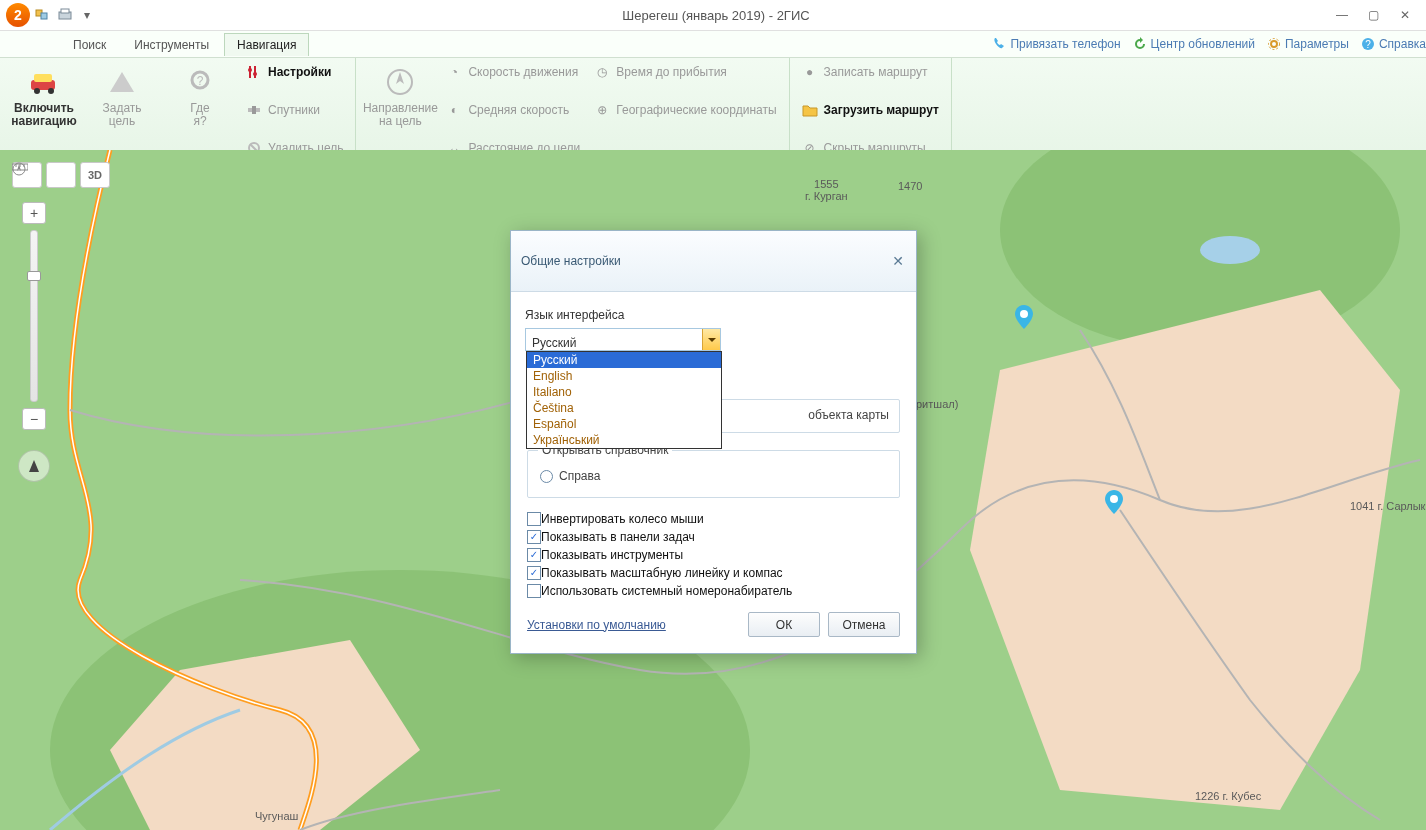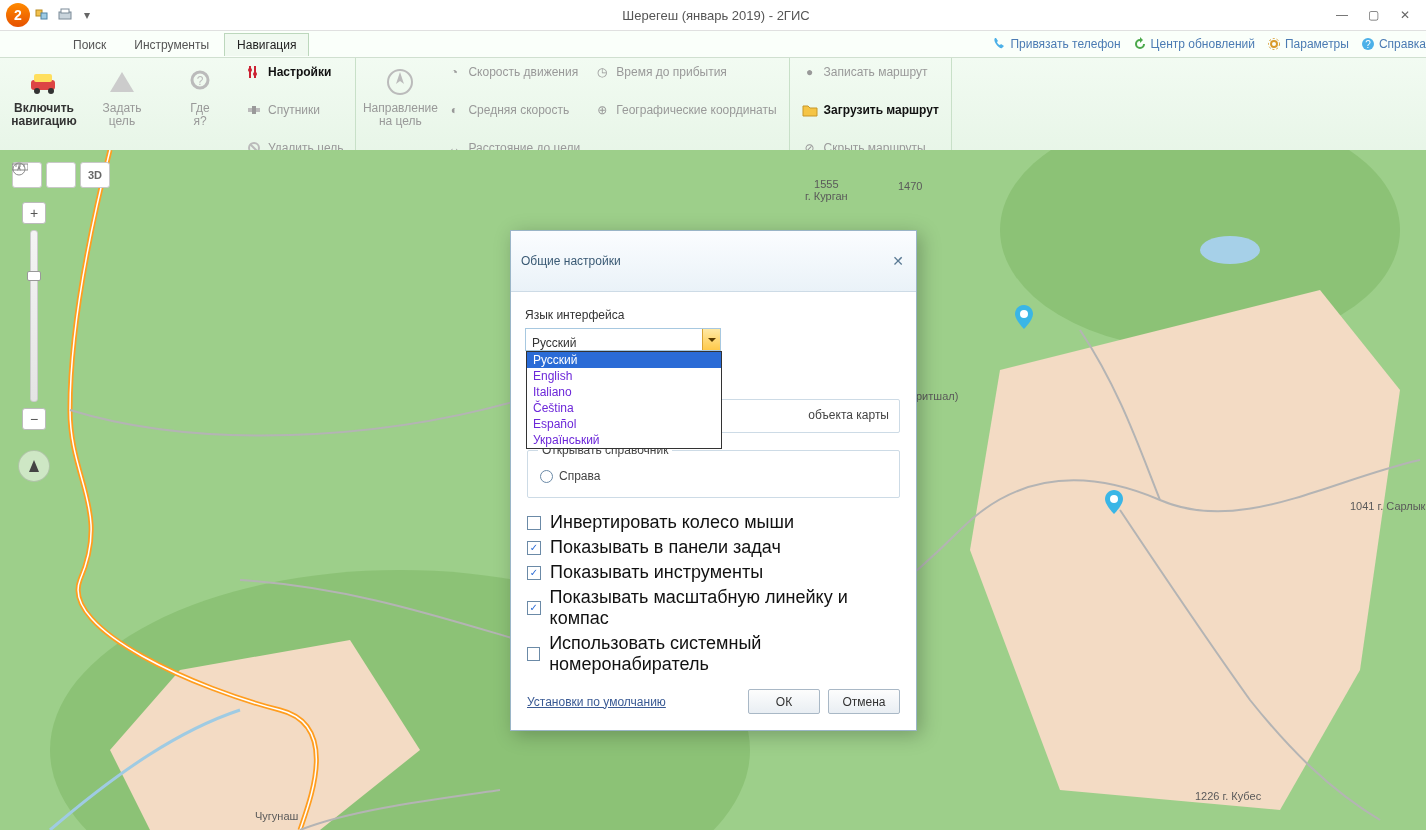--- a/index.html
+++ b/index.html
@@ -44,28 +44,28 @@
 .dialog{position:absolute;left:510px;top:230px;width:405px;background:#fff;border:1px solid #9ab5c7;box-shadow:4px 4px 18px rgba(0,0,0,.25)}
 .dialog .dtitle{background:linear-gradient(#fbfdff,#eaf2f8);border-bottom:1px solid #cddbe6;padding:22px 10px;display:flex;align-items:center;color:#3a5a74}
 .dialog .dtitle .dclose{margin-left:auto;width:16px;height:16px;color:#5a7a94;cursor:pointer;display:flex;align-items:center;justify-content:center;font-size:14px}
 .dialog .dbody{padding:12px 14px;color:#333}
 .fieldlabel{margin:4px 0 6px}
 .combo{position:relative;width:194px;height:21px;border:1px solid #a7c8e0;background:#fff;display:flex;align-items:flex-end}
 .combo .ctext{padding:0 6px;flex:1}
 .combo .cbtn{width:17px;height:100%;background:linear-gradient(#ffe9a5,#ffc94a);border-left:1px solid #d9a436;display:flex;align-items:center;justify-content:center}
 .combo .cbtn::after{content:"";width:0;height:0;border-left:4px solid transparent;border-right:4px solid transparent;border-top:4px solid #5a3b00}
 .droplist{position:absolute;left:0;top:22px;width:194px;border:1px solid #333;background:#fff;z-index:10}
-.droplist .opt{padding:1px 6px;font-size:12px;color:#6d28d9}
+.droplist .opt{padding:1px 6px;font-size:12px;color:#a16207}
 .droplist .opt.sel{background:#2a6bd6;color:#fff}
 .grbox{border:1px solid #cddbe6;border-radius:2px;padding:8px 10px 10px;margin-top:10px;font-size:12px;color:#444}
 .grbox legend{padding:0 4px;color:#444}
 .radio{display:flex;align-items:center;gap:6px;margin:4px 2px}
 .radio .rdot{width:11px;height:11px;border:1px solid #6b8aa7;border-radius:50%;display:flex;align-items:center;justify-content:center}
 .radio.checked .rdot::after{content:"";width:5px;height:5px;border-radius:50%;background:#2a6bd6}
-.chk{display:flex;align-items:center;gap:9px;margin:4px 2px;font-size:18px;color:#111}
+.chk{display:flex;align-items:center;gap:0;margin:4px 2px;font-size:12px;color:#111}
 .chk .box{width:12px;height:12px;border:1px solid #6b8aa7;background:#fff;display:flex;align-items:center;justify-content:center;font-size:10px;color:#2a6bd6;line-height:10px}
 .chk.on .box::after{content:"✓"}
 .dbuttons{display:flex;align-items:center;padding:10px 2px 4px}
 .dbuttons .deflink{color:#3a5a94;cursor:pointer}
 .bspace{flex:1}
 .btn{min-width:70px;height:23px;border:1px solid #a9b8c6;background:linear-gradient(#fdfdfd,#e9eef3);border-radius:2px;margin-left:8px;display:flex;align-items:center;justify-content:center;cursor:pointer}
 .settlement{fill:#f3dbc4}
 .road-main{stroke:#ff9d1f;stroke-width:5;fill:none}
 .road-main-inner{stroke:#fff;stroke-width:1.5;fill:none}
 .road-sec{stroke:#b4b4b4;stroke-width:2;fill:none}
@@ -296,21 +296,21 @@
     <svg width="18" height="24">
         <path d="M9 0C4 0 0 4 0 9c0 6 9 15 9 15s9-9 9-15C18 4 14 0 9 0z" fill="#3ab6e6"></path>
         <circle cx="9" cy="9" r="4" fill="#fff"></circle>
       </svg>
   </span>
 
   <div class="maplabel" style="left:805px;top:28px">
     <span>1555</span><br><span>г. Курган</span>
   </div>
   <div class="maplabel" style="left:898px;top:30px">1470</div>
-  <div class="maplabel" style="left:916px;top:240px">ритшал)</div>
+  <div class="maplabel" style="left:916px;top:248px">ритшал)</div>
   <div class="maplabel" style="left:1350px;top:350px">
     <span>1041</span>&nbsp;<span>г. Сарлык</span>
   </div>
   <div class="maplabel" style="left:1195px;top:640px">
     <span>1226</span>&nbsp;<span>г. Кубес</span>
   </div>
   <div class="maplabel" style="left:255px;top:660px">Чугунаш</div>
 
   <div class="maptools">
     <div class="mt">

